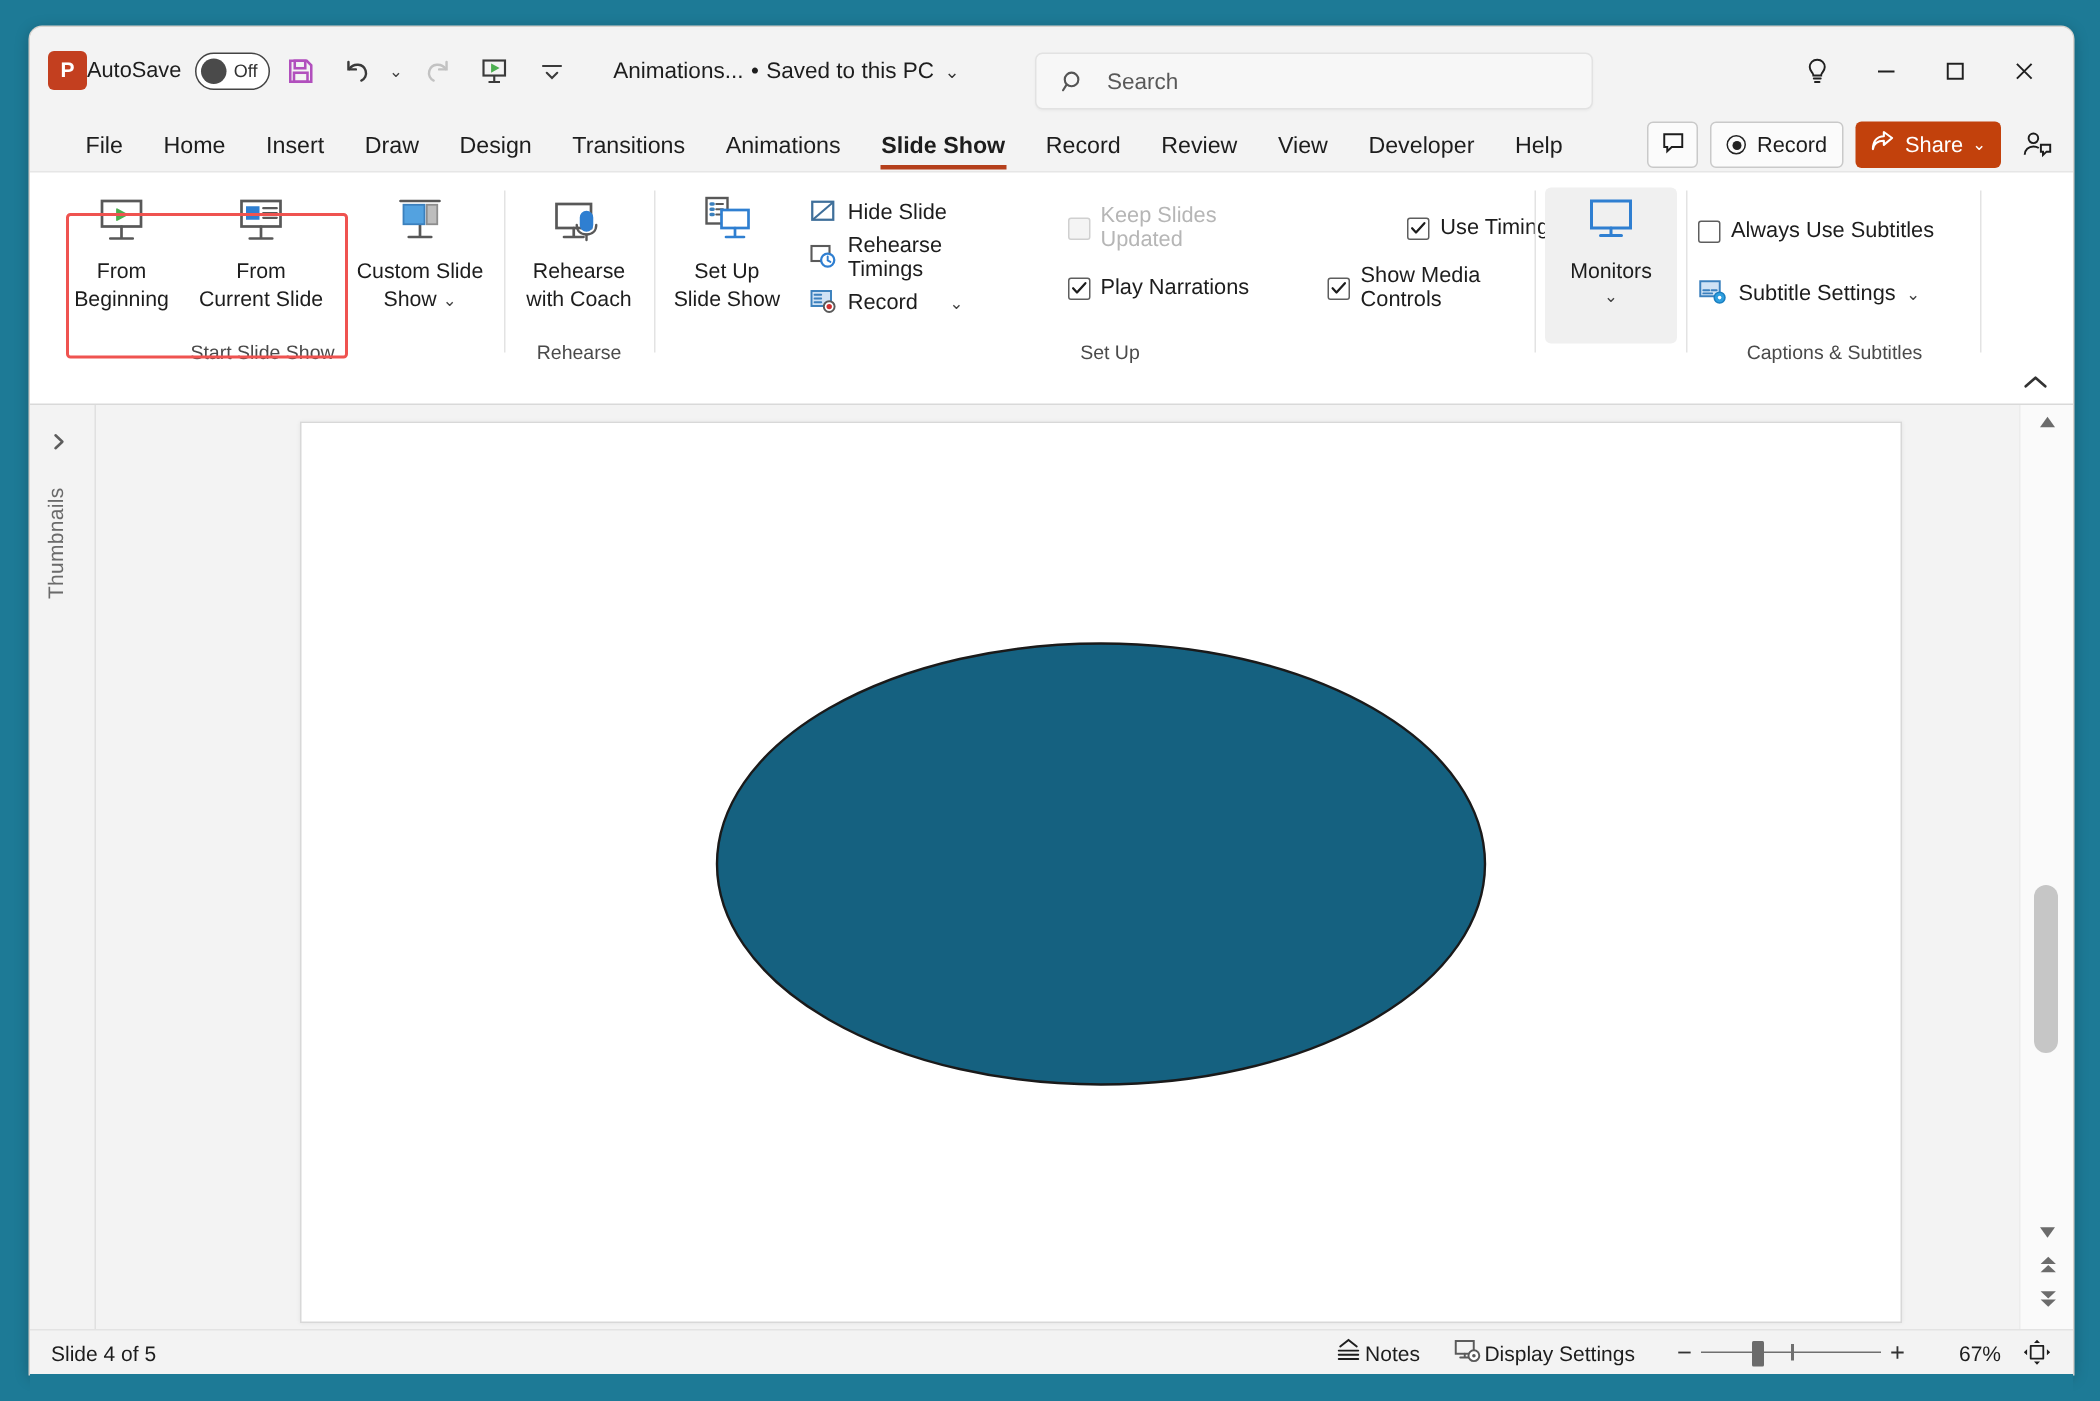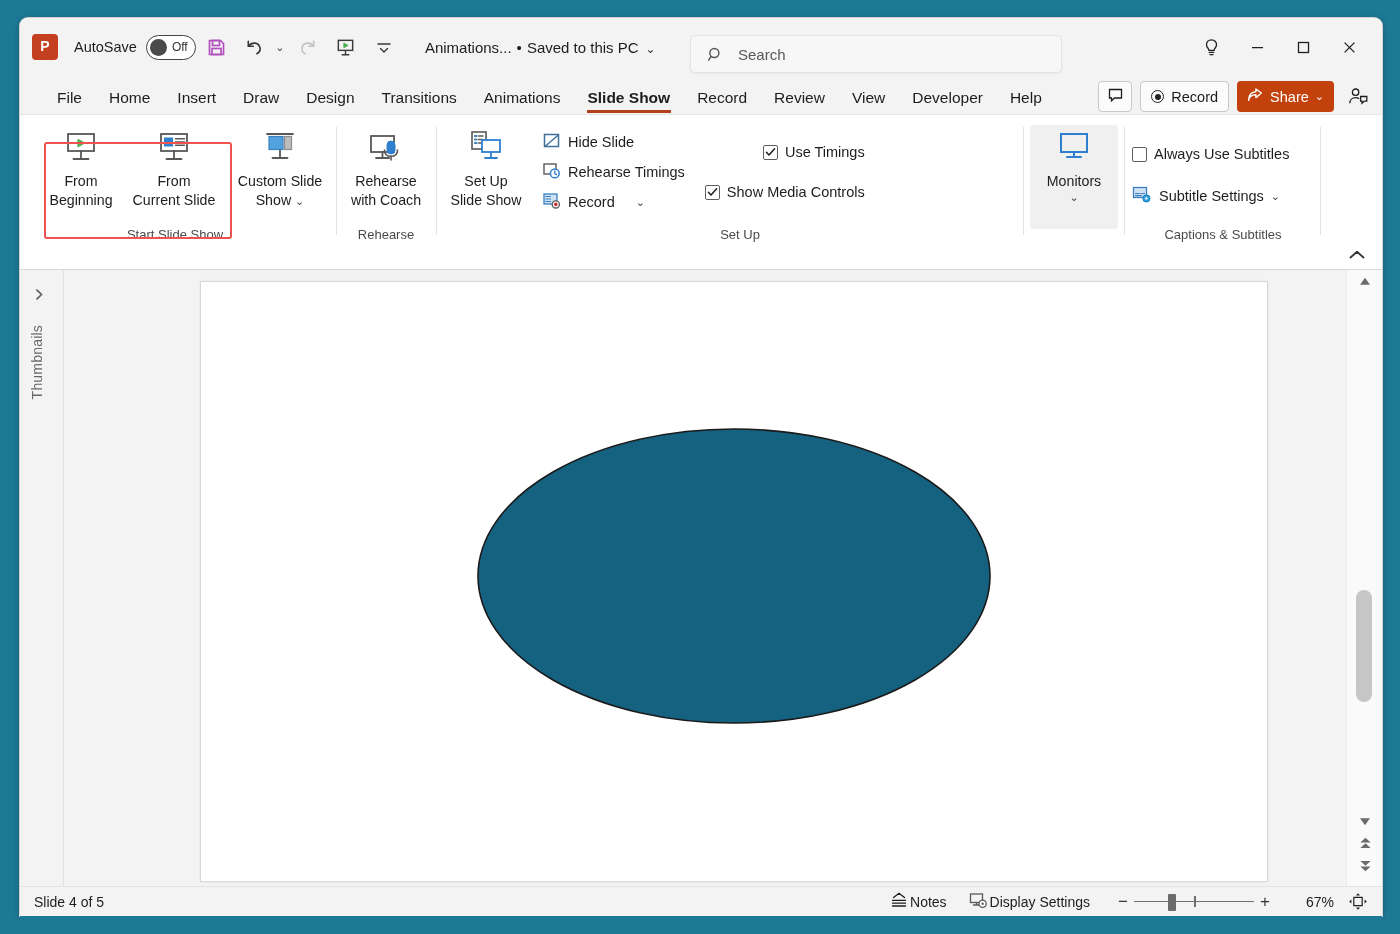--- a/index.html
+++ b/index.html
@@ -36,21 +36,21 @@
   .pp-logo {
     width: 26px; height: 26px; margin-left: 12px;
     border-radius: 4px;
     background: #c33f1f;
     color: #fff; font-size: 14px; font-weight: bold;
     display: flex; align-items: center; justify-content: center;
     line-height: 1;
   }
   .pp-logo span { position: relative; top: -1px; }
   .autosave-label {
-    margin-left: 16px; font-size: 14.5px; color: #1d1d1d;
+    margin-left: 0; font-size: 14.5px; color: #1d1d1d;
   }
   .toggle {
     margin-left: 9px; width: 50px; height: 25px;
     border: 1.6px solid #444; border-radius: 13px;
     background: #fff; position: relative;
     display: flex; align-items: center;
   }
   .toggle .knob {
     width: 17px; height: 17px; border-radius: 50%;
     background: #4a4a4a; margin-left: 3px;
@@ -540,20 +540,34 @@
                   <path d="M4 5.5h4.5M4 8h4.5M4 10.5h4.5" stroke="#3b80bd" stroke-width="1.2" stroke-linecap="round"></path>
                   <circle cx="13.8" cy="13.4" r="3.6" fill="#fff" stroke="#5a5a5a"></circle>
                   <circle cx="13.8" cy="13.4" r="1.8" fill="#d03131" stroke="none"></circle>
                 </svg>
               </span>
               <span>Record</span>
               <span class="caret-sm" style="margin-left:14px;">⌄</span>
             </div>
           </div>
 
+          <div style="display:flex; flex-direction:column; padding-top:22px; margin-left:34px;">
+            <div class="smallrow dis">
+              <span class="chk dis"></span>
+              <span>Keep Slides Updated</span>
+            </div>
+            <div class="smallrow" style="margin-top:10px;">
+              <span class="chk">
+                <svg width="11" height="10" viewBox="0 0 11 10" fill="none" stroke="#1d1d1d" stroke-width="1.5" stroke-linecap="round" stroke-linejoin="round">
+                    <path d="M1.4 5.2l2.6 2.8L9.6 1.8"></path>
+                  </svg>
+              </span>
+              <span>Play Narrations</span>
+            </div>
+          </div>
 
           <div style="display:flex; flex-direction:column; padding-top:22px; margin-left:20px;align-items:flex-end;">
             <div class="smallrow">
               <span class="chk">
                 <svg width="11" height="10" viewBox="0 0 11 10" fill="none" stroke="#1d1d1d" stroke-width="1.5" stroke-linecap="round" stroke-linejoin="round">
                     <path d="M1.4 5.2l2.6 2.8L9.6 1.8"></path>
                   </svg>
               </span>
               <span>Use Timings</span>
             </div>

